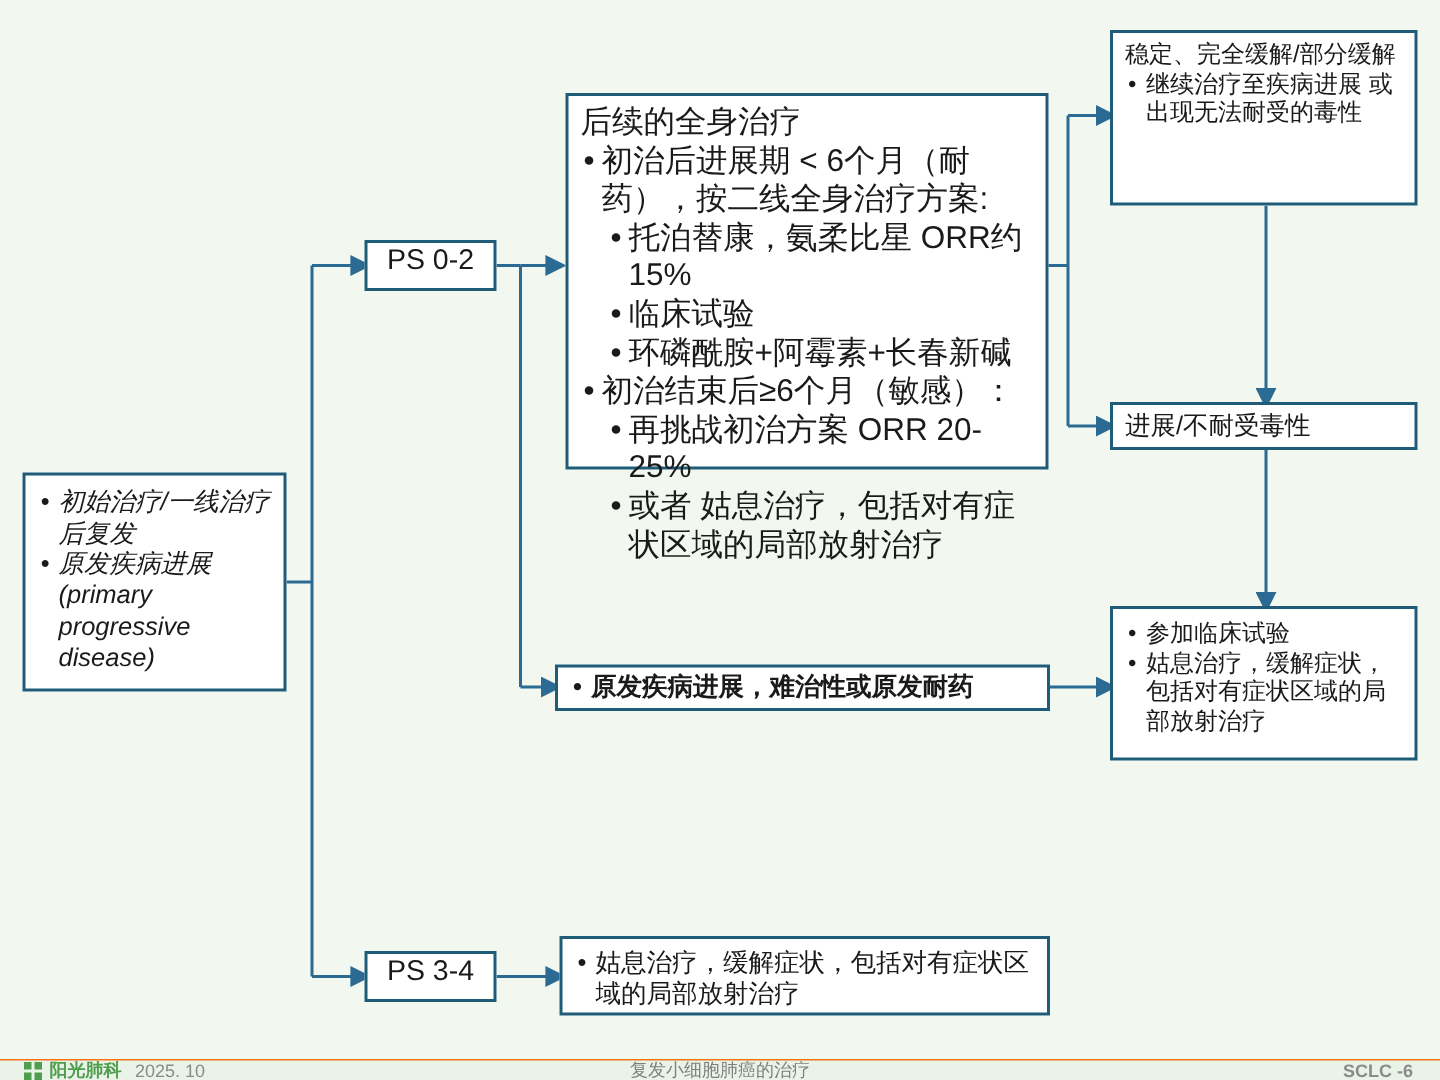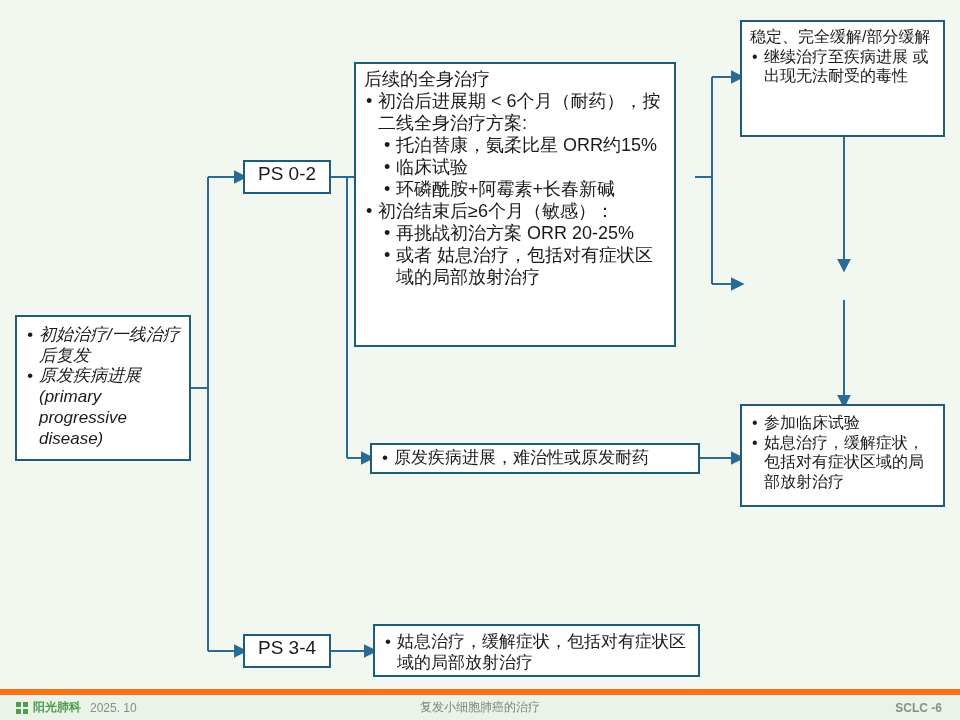--- a/index.html
+++ b/index.html
@@ -24,32 +24,32 @@
   .bullet::before{content:"•";position:absolute;left:2px;}
   .sub{margin-left:18px;}
   .ps{
     display:flex;align-items:flex-start;justify-content:center;
     font-size:19px;padding:0;
   }
   .title-line{padding-left:0;}
   
   .box-start{left:15px;top:315px;width:176px;height:146px;font-size:17px;padding-top:8px;font-style:italic;}
   .box-ps02{left:243px;top:160px;width:88px;height:34px;}
-  .box-followup{left:354px;top:62px;width:322px;height:285px;font-size:18px;}
+  .box-followup{left:377px;top:62px;width:322px;height:251px;font-size:21px;}
   .box-stable{left:740px;top:20px;width:205px;height:117px;font-size:16px;}
   .box-progression{left:740px;top:268px;width:205px;height:32px;font-size:17px;display:flex;align-items:center;}
   .box-trial{left:740px;top:404px;width:205px;height:103px;font-size:16px;padding-top:7px;}
-  .box-refractory{left:370px;top:443px;width:330px;height:31px;font-size:17px;display:flex;align-items:center;}
+  .box-refractory{left:370px;top:443px;width:330px;height:31px;font-size:17px;display:flex;align-items:center;font-weight:bold;}
   .box-refractory .bullet{flex:1;}
   .box-ps34{left:243px;top:634px;width:88px;height:34px;}
   .box-palliative{left:373px;top:624px;width:327px;height:53px;font-size:17px;padding-top:6px;}
   
   .footer{
-    position:absolute;left:0;bottom:0;width:960px;height:31px;
-    background:#eaf3e7;border-top:6px solid #f97316;
+    position:absolute;left:0;bottom:0;width:960px;height:14px;
+    background:#eaf3e7;border-top:1px solid #f97316;
     display:flex;align-items:center;
     font-size:12px;color:#8b8b8b;box-sizing:border-box;
   }
   .footer-left{display:flex;align-items:center;gap:5px;margin-left:16px;}
   .logo-grid{
     display:grid;grid-template-columns:5px 5px;grid-template-rows:5px 5px;
     gap:2px;width:12px;height:12px;
   }
   .logo-grid span{background:#4f9e4f;display:block;}
   .brand{color:#4f9e4f;font-family:"Liberation Serif","DejaVu Serif",serif;font-weight:bold;font-size:12px;}
@@ -113,20 +113,23 @@
     <div class="bullet">初治结束后≥6个月（敏感）：</div>
     <div class="bullet sub">再挑战初治方案 ORR 20-25%</div>
     <div class="bullet sub">或者 姑息治疗，包括对有症状区域的局部放射治疗</div>
   </div>
 
   <div class="fbox box-stable">
     <div class="title-line">稳定、完全缓解/部分缓解</div>
     <div class="bullet">继续治疗至疾病进展 或 出现无法耐受的毒性</div>
   </div>
 
+  <div class="fbox box-progression">
+    <span>进展/不耐受毒性</span>
+  </div>
 
   <div class="fbox box-trial">
     <div class="bullet">参加临床试验</div>
     <div class="bullet">姑息治疗，缓解症状，包括对有症状区域的局部放射治疗</div>
   </div>
 
   <div class="fbox box-refractory">
     <div class="bullet">原发疾病进展，难治性或原发耐药</div>
   </div>
 

